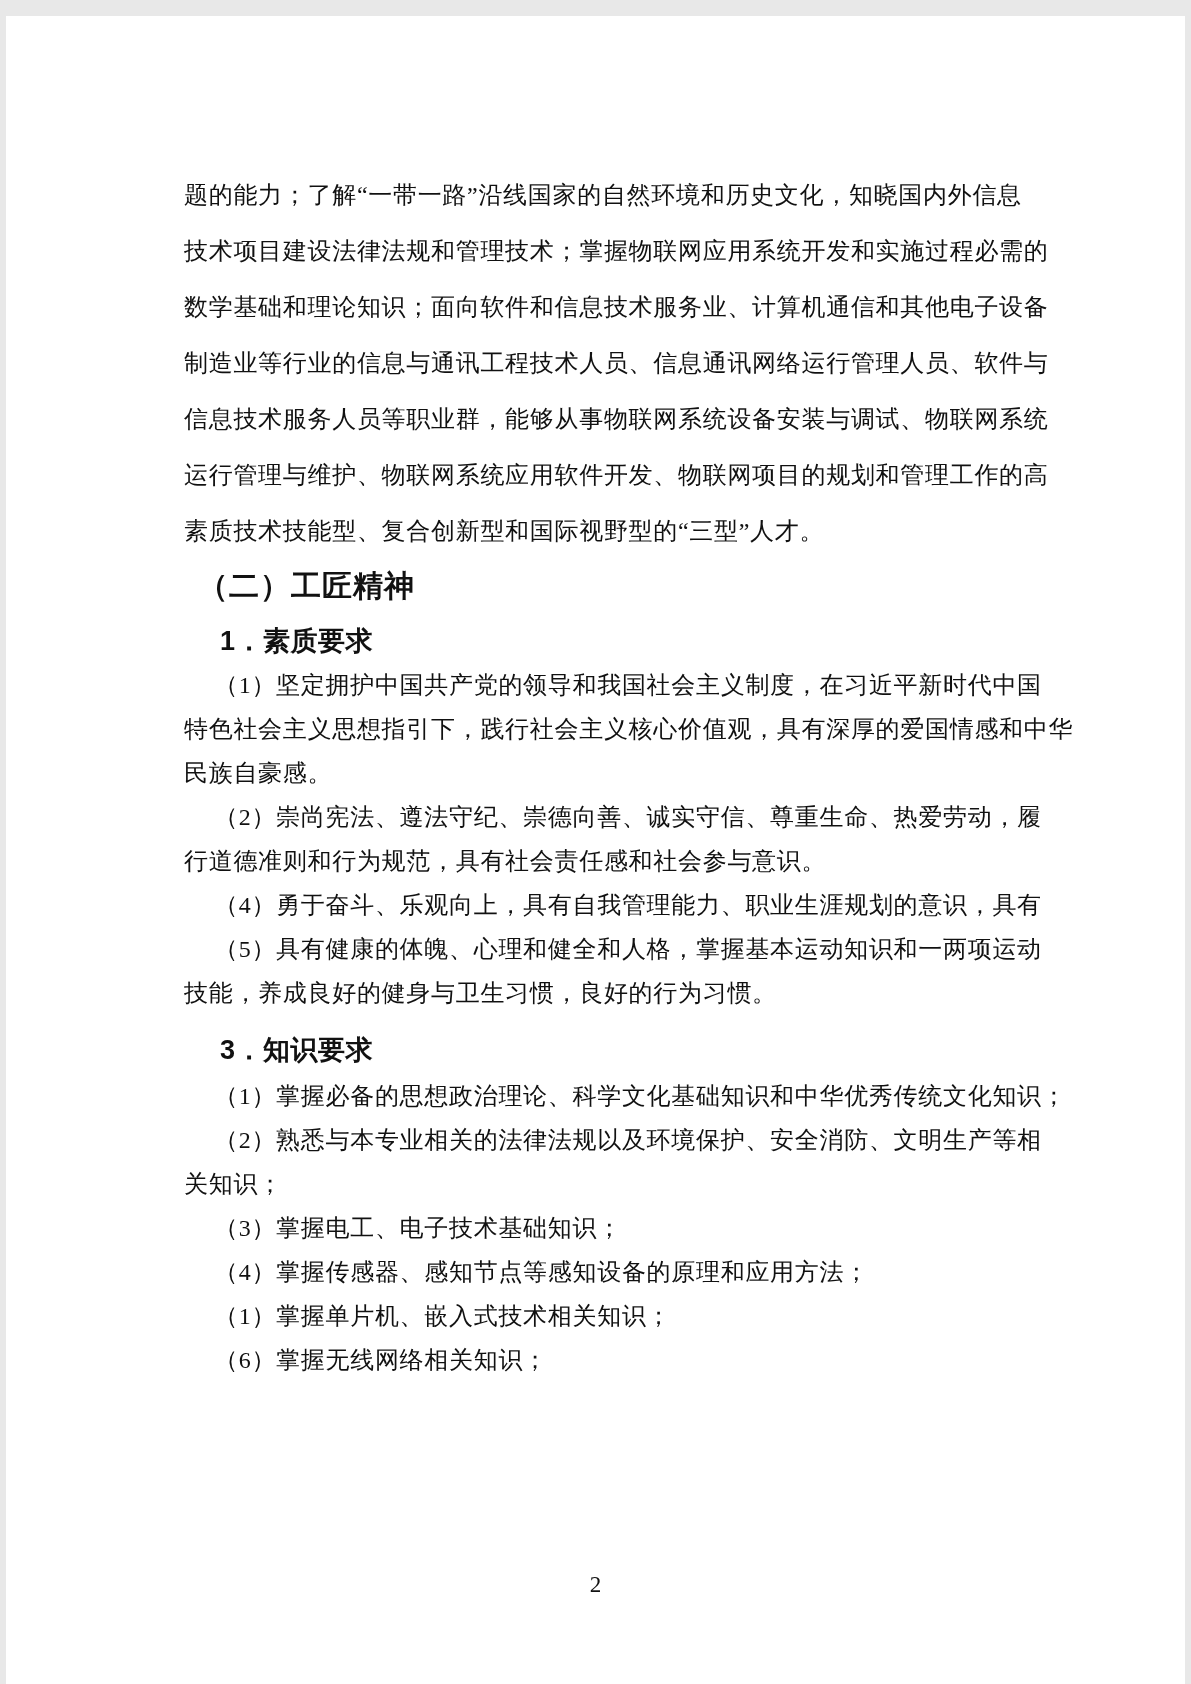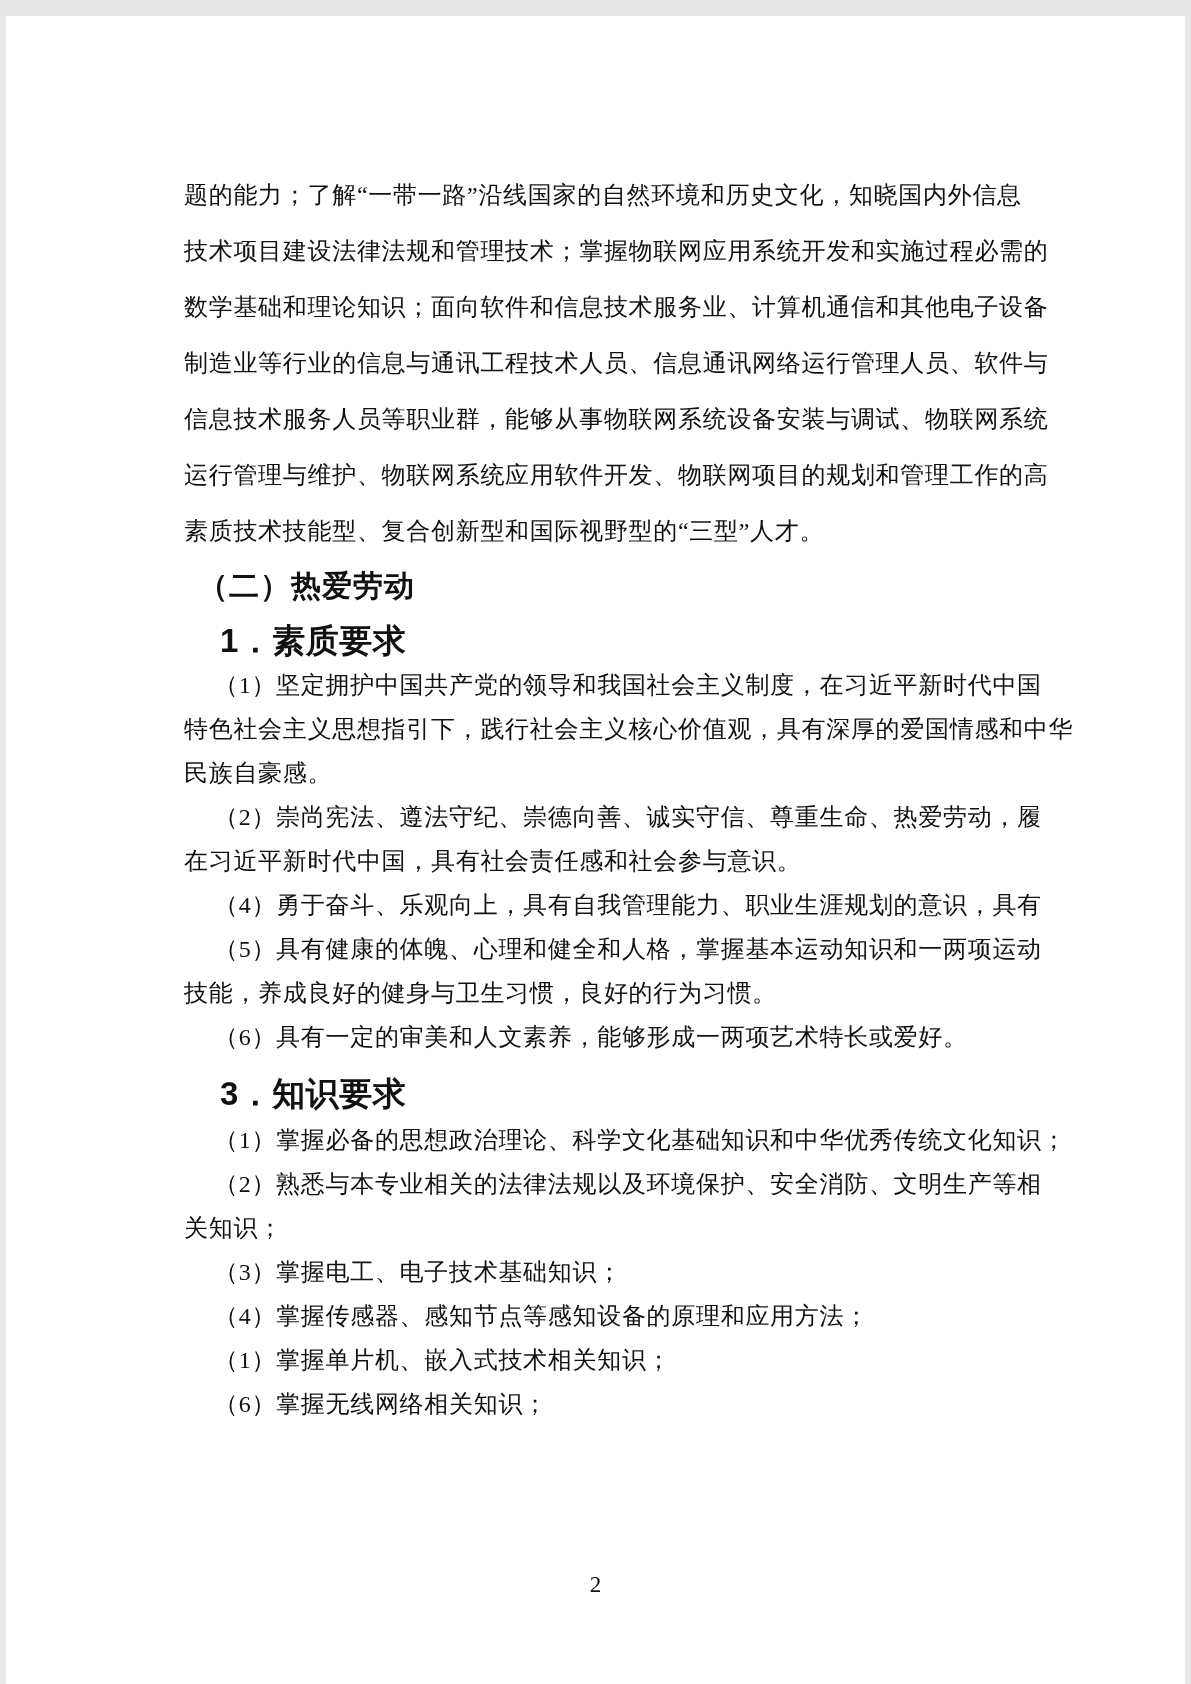--- a/index.html
+++ b/index.html
@@ -35,21 +35,21 @@
     line-height: 50px;
     height: 50px;
     margin-top: 2px;
     padding-left: 14px;
     letter-spacing: 1px;
     white-space: nowrap;
   }
   .subsection-title {
     font-family: "Liberation Sans", sans-serif;
     font-weight: bold;
-    font-size: 33px;
+    font-size: 27px;
     line-height: 44px;
     height: 44px;
     margin-top: 8px;
     padding-left: 36px;
     letter-spacing: 0.5px;
     white-space: nowrap;
   }
   .subsection-title.second {
     margin-top: 11px;
     line-height: 48px;
@@ -72,38 +72,37 @@
   <div class="content">
 
     <div class="line lg">题的能力；了解“一带一路”沿线国家的自然环境和历史文化，知晓国内外信息</div>
     <div class="line lg">技术项目建设法律法规和管理技术；掌握物联网应用系统开发和实施过程必需的</div>
     <div class="line lg">数学基础和理论知识；面向软件和信息技术服务业、计算机通信和其他电子设备</div>
     <div class="line lg">制造业等行业的信息与通讯工程技术人员、信息通讯网络运行管理人员、软件与</div>
     <div class="line lg">信息技术服务人员等职业群，能够从事物联网系统设备安装与调试、物联网系统</div>
     <div class="line lg">运行管理与维护、物联网系统应用软件开发、物联网项目的规划和管理工作的高</div>
     <div class="line lg">素质技术技能型、复合创新型和国际视野型的“三型”人才。</div>
 
-    <div class="section-heading">（二）热爱劳动</div>
+    <div class="section-heading">（二）工匠精神</div>
 
     <div class="subsection-title">1．素质要求</div>
 
     <div class="line md first">（1）坚定拥护中国共产党的领导和我国社会主义制度，在习近平新时代中国</div>
     <div class="line md">特色社会主义思想指引下，践行社会主义核心价值观，具有深厚的爱国情感和中华</div>
     <div class="line md">民族自豪感。</div>
 
     <div class="line md first">（2）崇尚宪法、遵法守纪、崇德向善、诚实守信、尊重生命、热爱劳动，履</div>
-    <div class="line md">在习近平新时代中国，具有社会责任感和社会参与意识。</div>
+    <div class="line md">行道德准则和行为规范，具有社会责任感和社会参与意识。</div>
 
 
     <div class="line md first">（4）勇于奋斗、乐观向上，具有自我管理能力、职业生涯规划的意识，具有</div>
 
     <div class="line md first">（5）具有健康的体魄、心理和健全和人格，掌握基本运动知识和一两项运动</div>
     <div class="line md">技能，养成良好的健身与卫生习惯，良好的行为习惯。</div>
 
-    <div class="line md first">（6）具有一定的审美和人文素养，能够形成一两项艺术特长或爱好。</div>
 
     <div class="subsection-title second">3．知识要求</div>
 
     <div class="line md first">（1）掌握必备的思想政治理论、科学文化基础知识和中华优秀传统文化知识；</div>
 
     <div class="line md first">（2）熟悉与本专业相关的法律法规以及环境保护、安全消防、文明生产等相</div>
     <div class="line md">关知识；</div>
 
     <div class="line md first">（3）掌握电工、电子技术基础知识；</div>
     <div class="line md first">（4）掌握传感器、感知节点等感知设备的原理和应用方法；</div>

